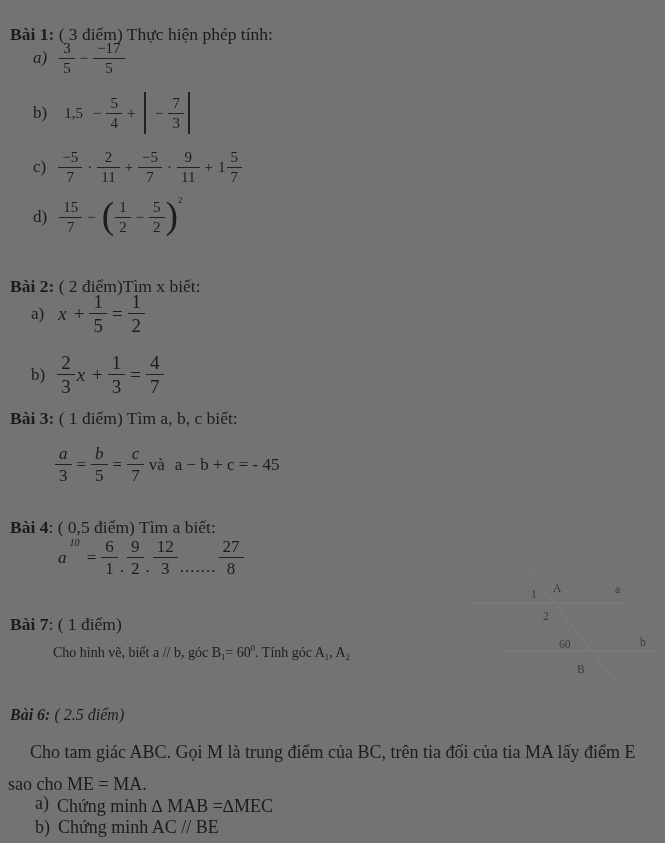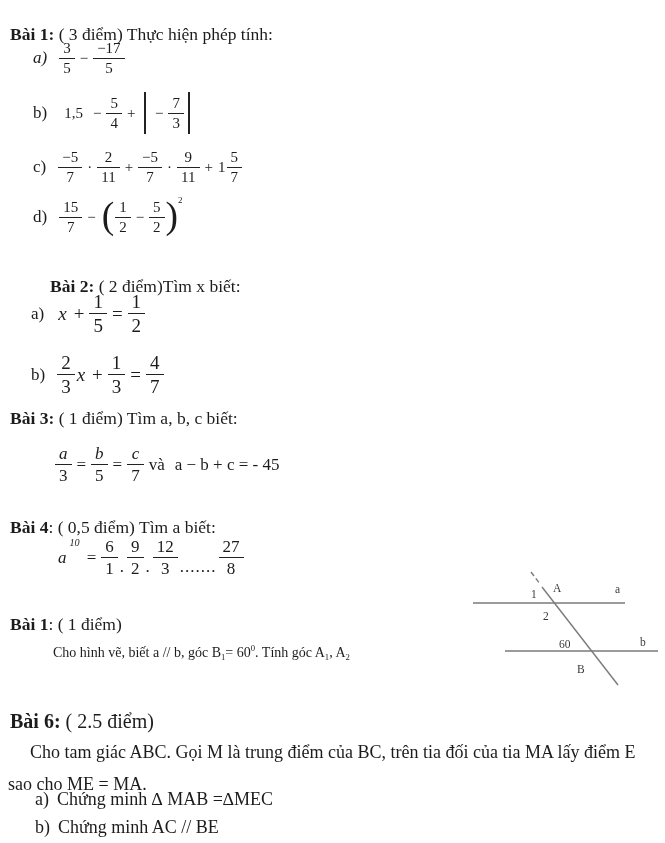--- a/index.html
+++ b/index.html
@@ -1,23 +1,23 @@
 <!DOCTYPE html>
 <html><head>
 <meta charset="utf-8">
 <style>
   html,body { margin:0; padding:0; background:#e9e9e9; }
   .page {
     position:relative; width:665px; height:843px; margin:0 auto;
-    background:#ffffff; overflow:hidden;
+    background:#737373; overflow:hidden;
     font-family:"Liberation Serif", serif; color:#1c1c1c;
   }
   .h { position:absolute; font-size:17.5px; white-space:nowrap; }
   .h b { font-weight:bold; }
-  .h.big { font-size:20px; }
+  .h.big { font-size:16px;font-style:italic; }
   .row { position:absolute; display:flex; align-items:center; white-space:nowrap; }
   .lbl { font-size:17px; margin-right:12px; }
   .lbl.it { font-style:italic; }
 
   .math { display:inline-flex; align-items:center; }
   .s15 { font-size:15px; }
   .s17 { font-size:17px; }
   .s19 { font-size:19px; }
 
   .math .txt { margin:0 5px; }
@@ -133,21 +133,21 @@
         <span class="op">−</span>
         <span class="frac">
           <span class="num">5</span>
           <span class="den">2</span>
         </span>
         <span class="bigparen">)</span>
         <span class="psup">2</span>
       </span>
   </div>
 
-  <p class="h" style="left:10px; top:258px;margin-left:40px;"><b>Bài 2:</b><span> ( 2 điểm)Tìm x biết:</span></p>
+  <p class="h" style="left:10px; top:258px;"><b>Bài 2:</b><span> ( 2 điểm)Tìm x biết:</span></p>
 
   <div class="row" style="left:31px; top:291px;">
     <span class="lbl">a)</span>
     <span class="math s19">
         <span class="var">x</span>
         <span class="op">+</span>
         <span class="frac">
           <span class="num">1</span>
           <span class="den">5</span>
         </span>
@@ -222,21 +222,21 @@
           <span class="den">3</span>
         </span>
         <span class="lowtxt">.......</span>
         <span class="frac">
           <span class="num">27</span>
           <span class="den">8</span>
         </span>
       </span>
   </div>
 
-  <p class="h" style="left:10px; top:596px;"><b>Bài 1</b><span>: ( 1 điểm)</span></p>
+  <p class="h" style="left:10px; top:596px;"><b>Bài 7</b><span>: ( 1 điểm)</span></p>
   <p class="mtext" style="left:53px; top:629px;"><span class="txt">Cho hình vẽ, biết a // b, góc B</span><sub class="sub">1</sub><span class="txt">= 60</span><sup class="sup">0</sup><span class="txt">. Tính góc A</span><sub class="sub">1</sub><span class="txt">, A</span><sub class="sub">2</sub></p>
 
   <svg class="fig" width="200" height="132" viewBox="0 0 200 132">
     <line x1="8" y1="43" x2="160" y2="43"></line>
     <line x1="40" y1="91" x2="193" y2="91"></line>
     <line x1="66" y1="12" x2="75" y2="24" stroke-dasharray="5,3"></line>
     <line x1="77" y1="27" x2="153" y2="125"></line>
     <text x="66" y="38">1</text>
     <text x="88" y="32">A</text>
     <text x="150" y="33">a</text>
@@ -245,20 +245,20 @@
     <text x="175" y="86">b</text>
     <text x="112" y="113">B</text>
   </svg>
 
   <p class="h big" style="left:10px; top:690px;"><b>Bài 6:</b><span> ( 2.5 điểm)</span></p>
   <p class="para" style="left:8px;  top:756px;">sao cho ME = MA.</p>
   <p class="para" style="left:30px; top:724px;">Cho tam giác ABC. Gọi M là trung điểm của BC, trên tia đối của tia MA lấy điểm E</p>
 
   <div class="row" style="left:35px; top:789px;">
     <span class="lbl" style="margin-right:8px; font-size:18px;">a)</span>
-    <span class="para" style="position:static;">Chứng minh ∆ MAB  =∆MEC</span>
+    <span class="para" style="position:static;margin-top:7px;">Chứng minh ∆ MAB  =∆MEC</span>
   </div>
   <div class="row" style="left:35px; top:817px;">
     <span class="lbl" style="margin-right:8px; font-size:18px;">b)</span>
     <span class="para" style="position:static;">Chứng minh AC // BE</span>
   </div>
 
 </div>
 
 </body></html>

